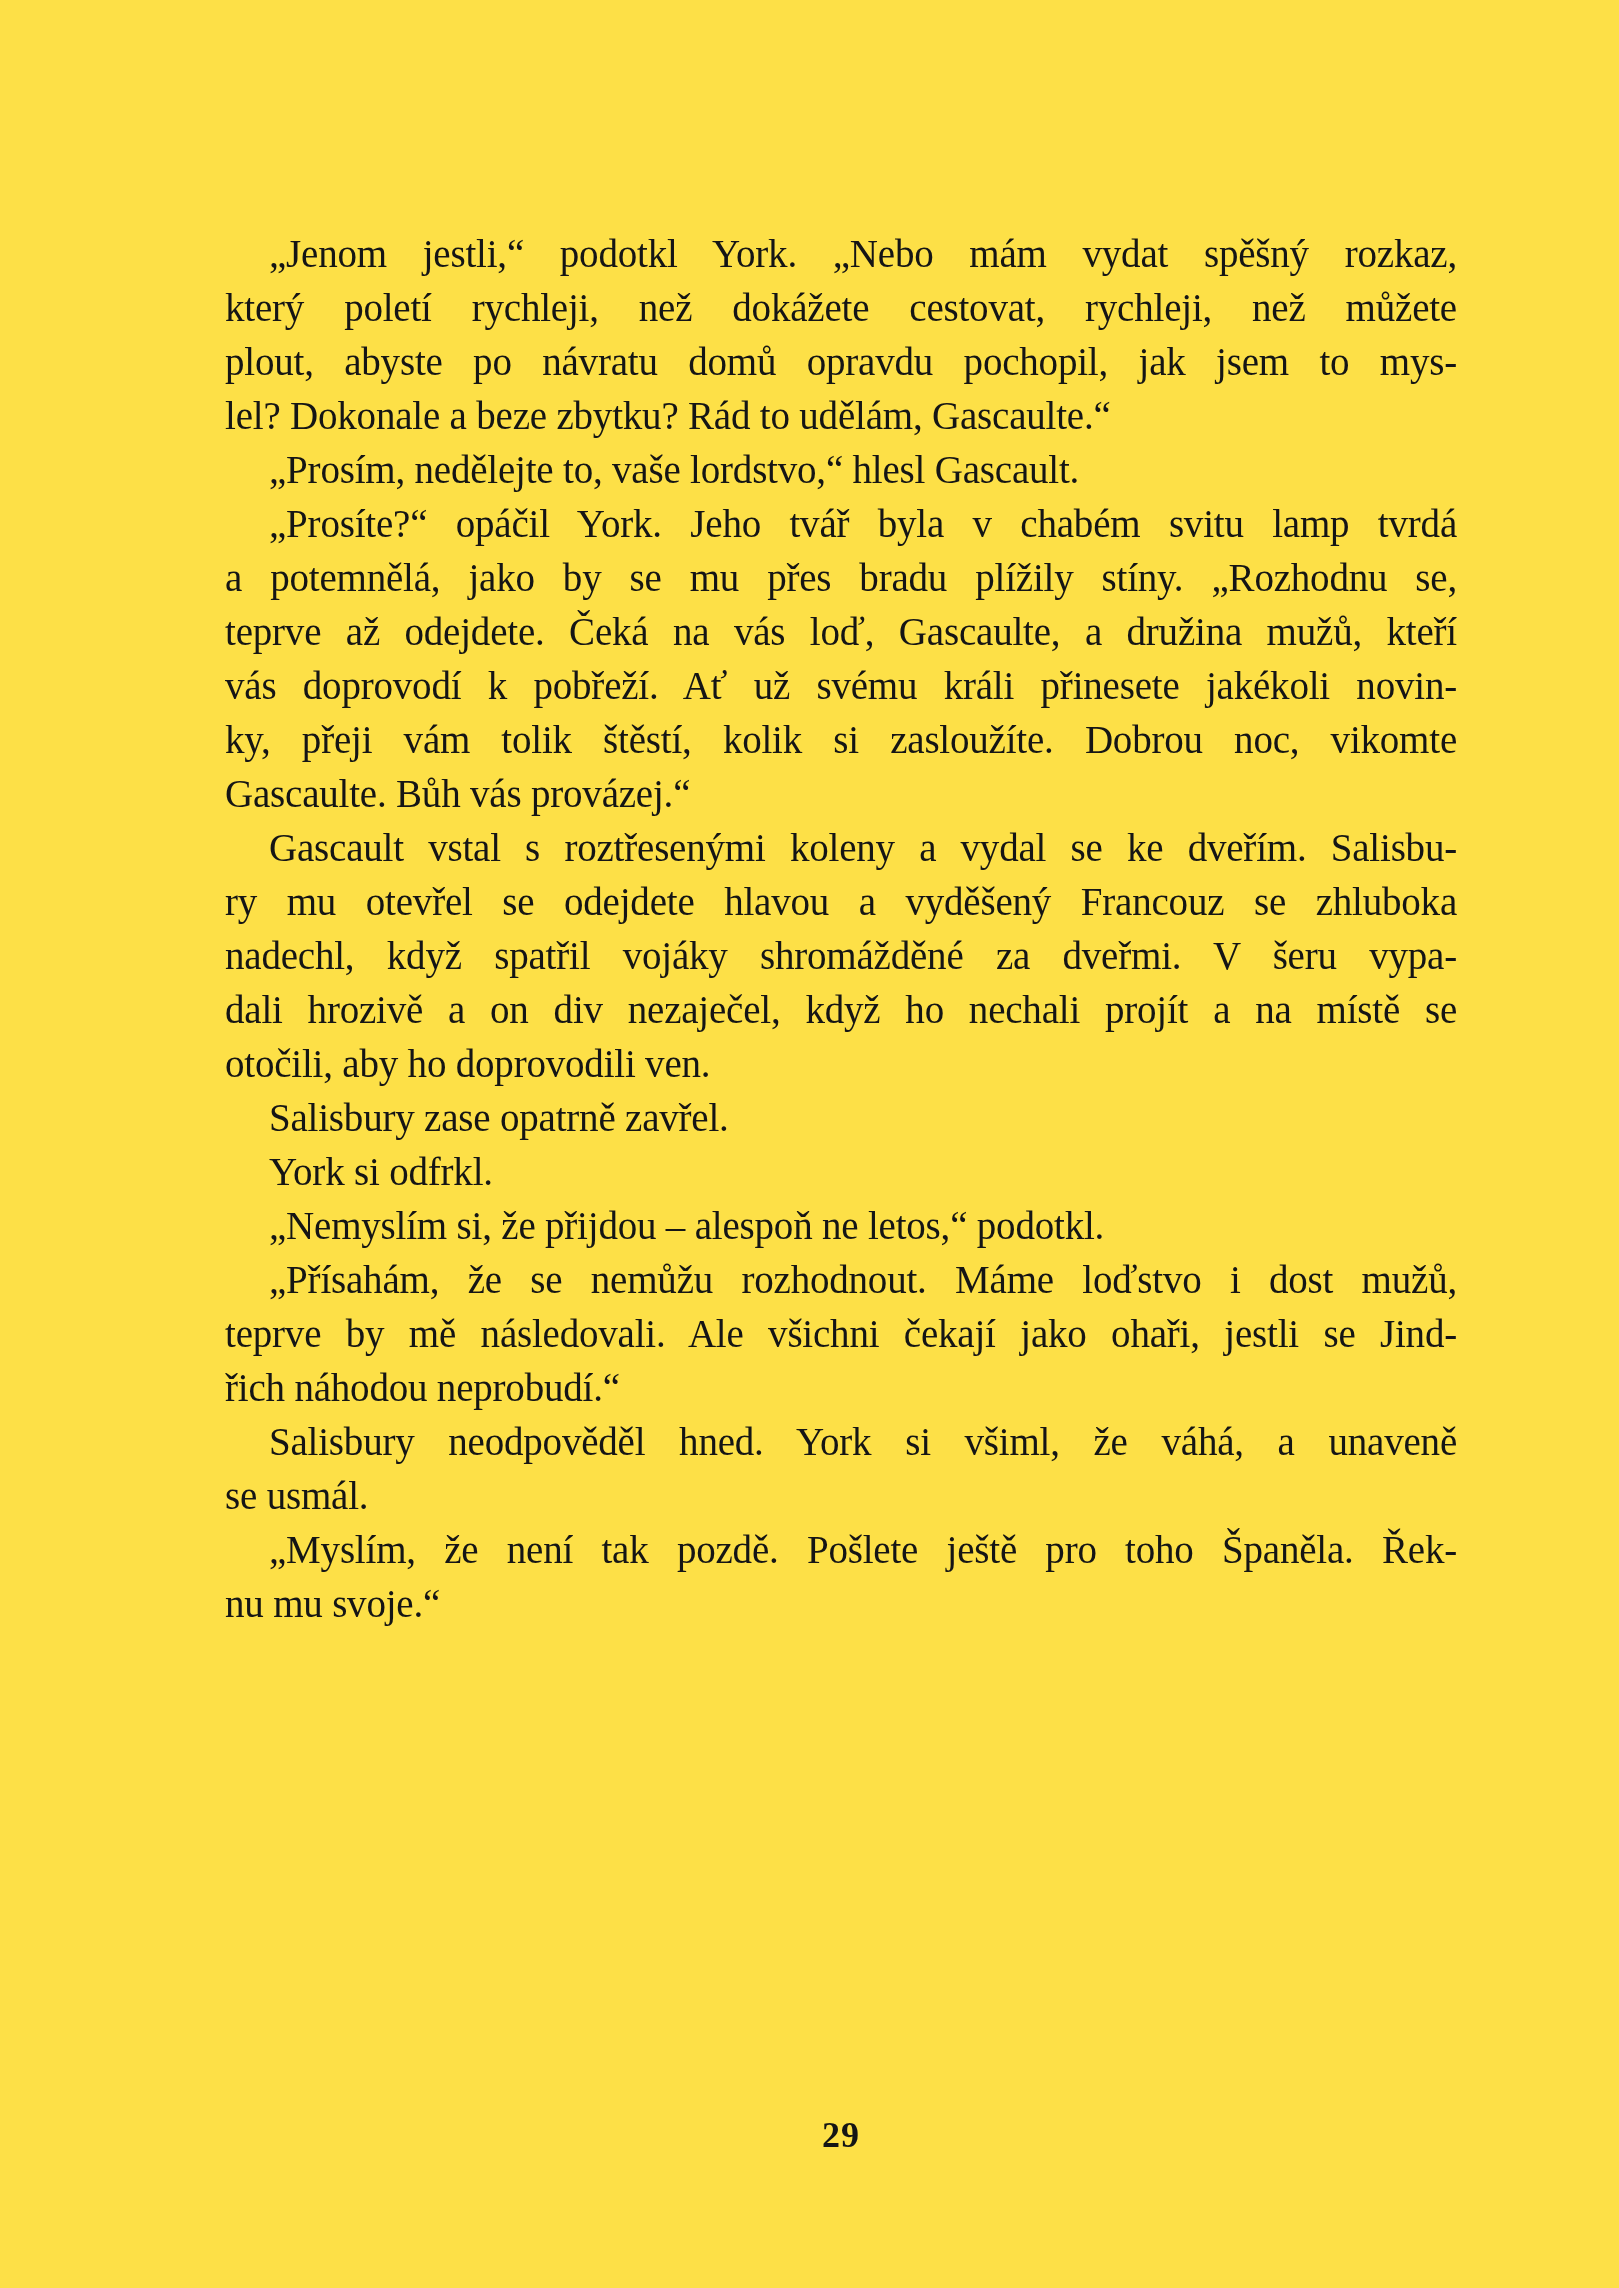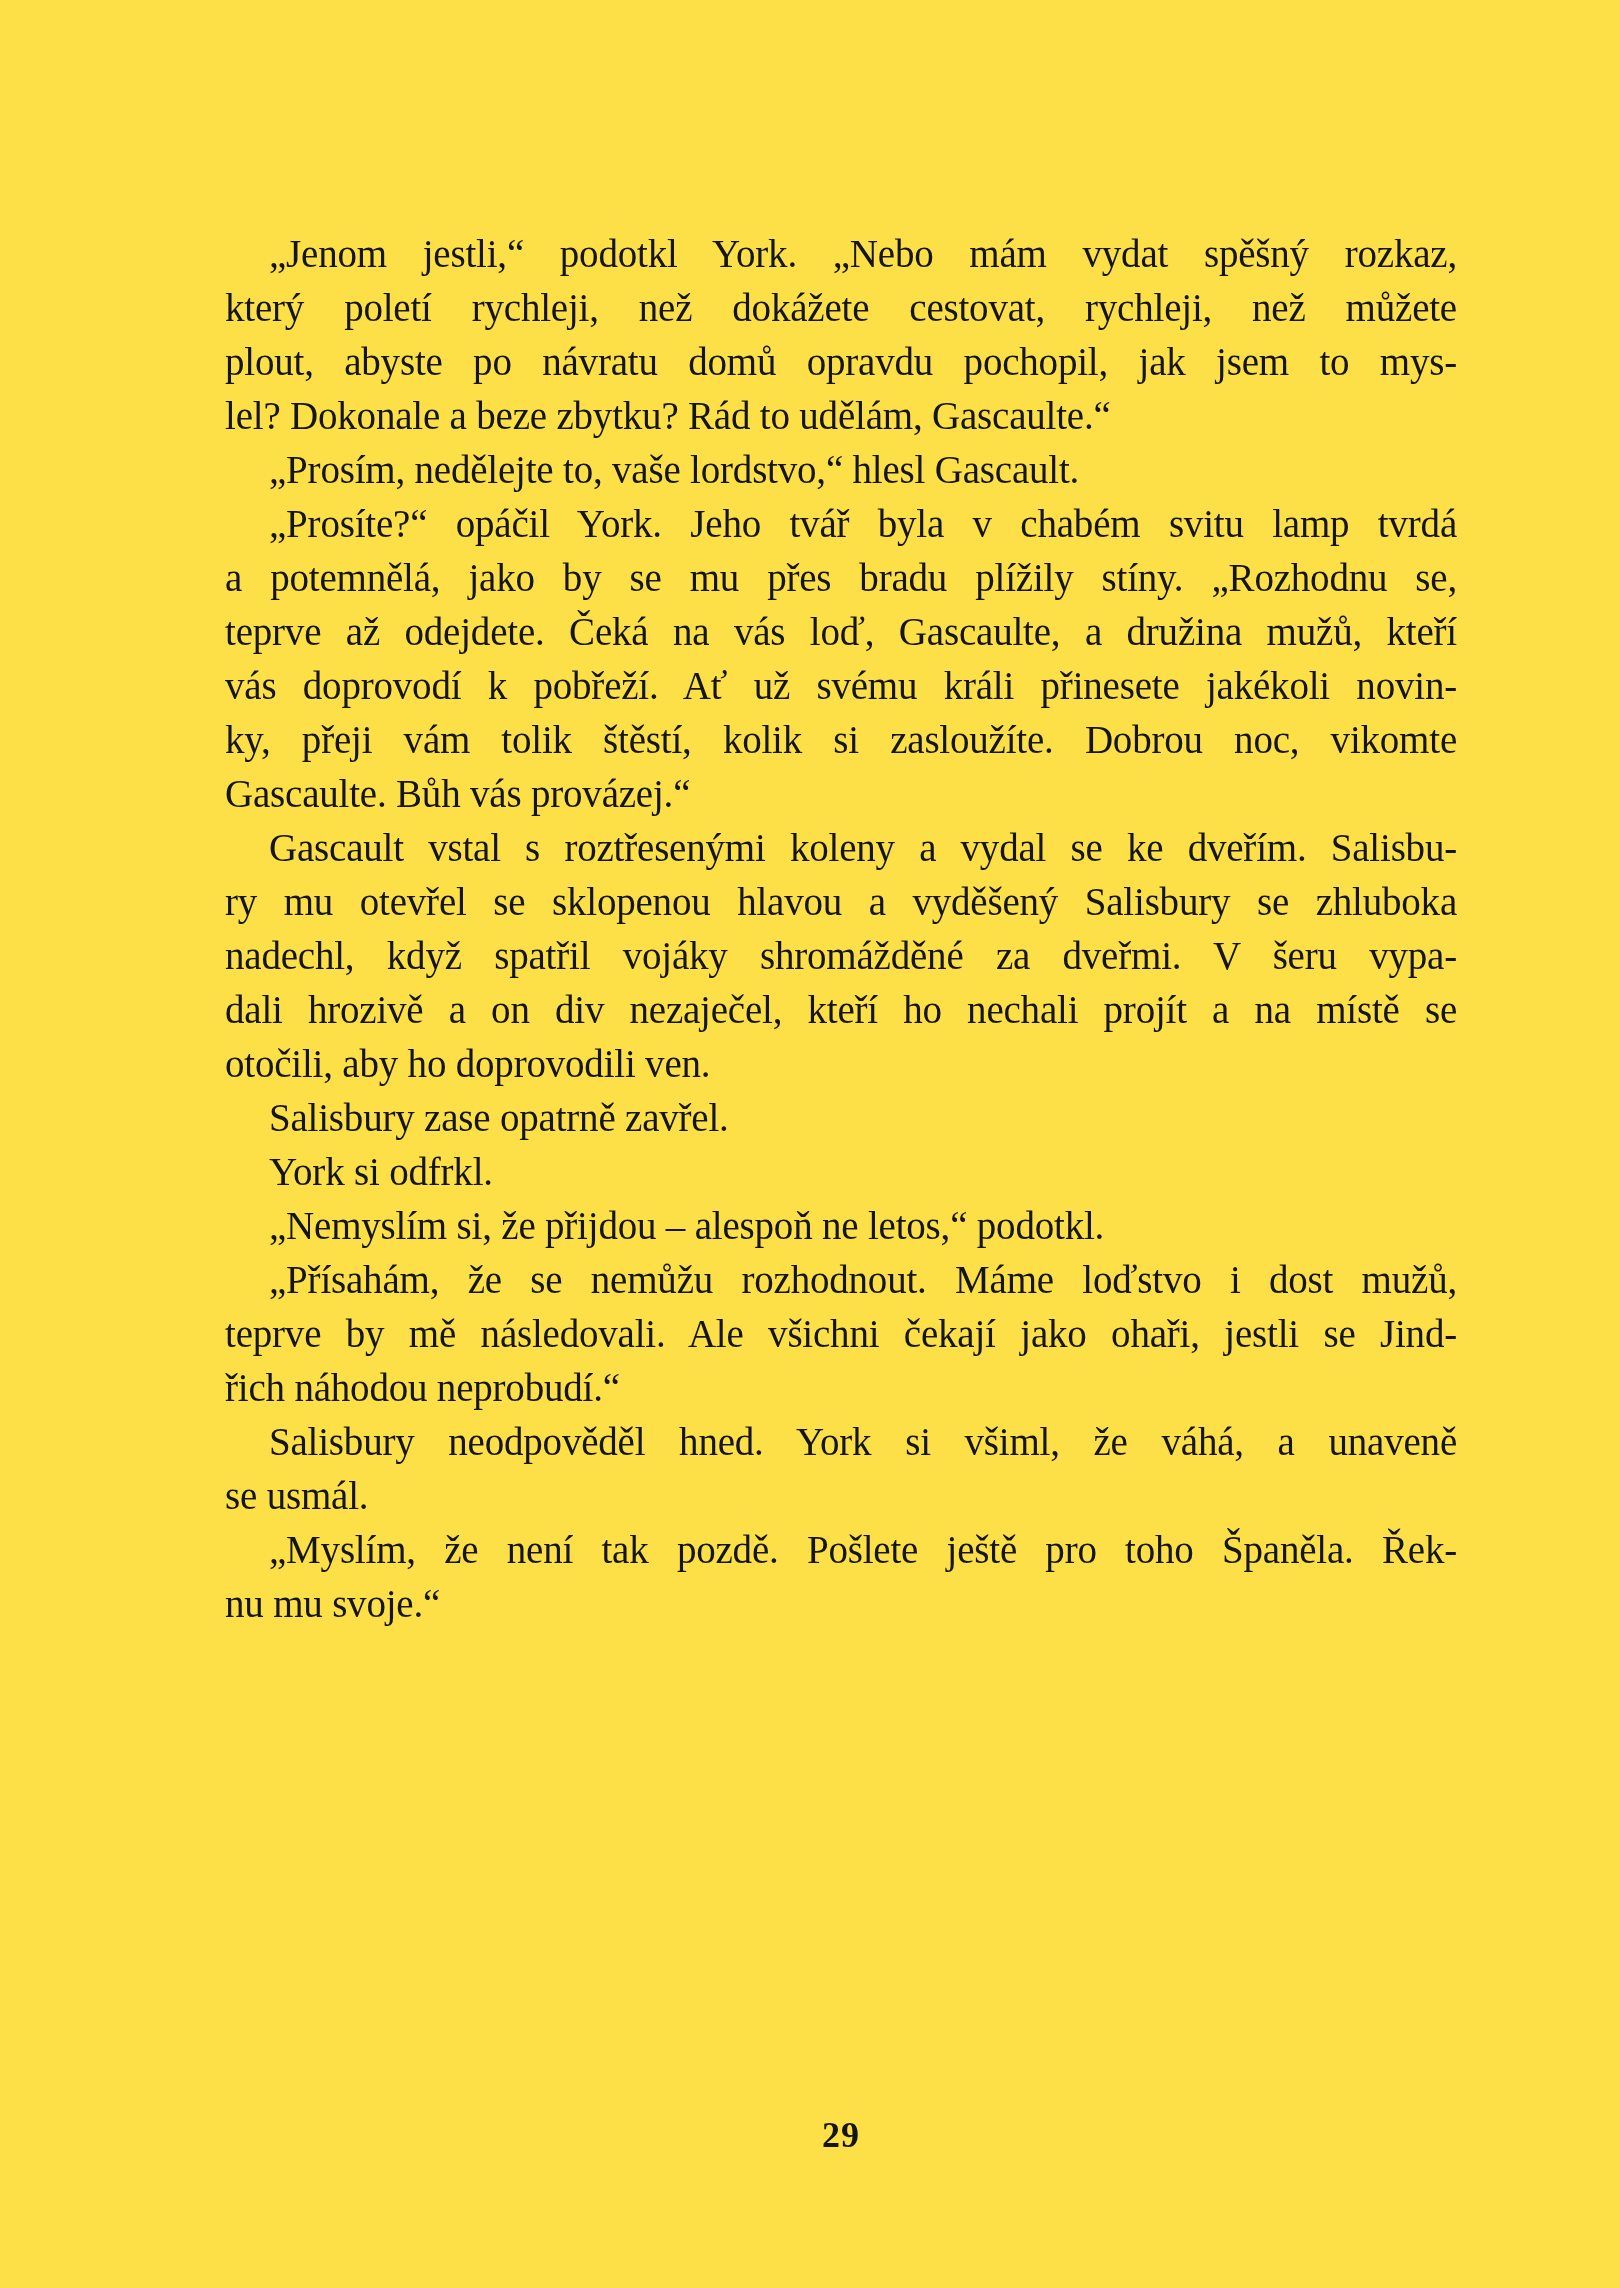--- a/index.html
+++ b/index.html
@@ -63,23 +63,23 @@
       <div class="line">plout, abyste po návratu domů opravdu pochopil, jak jsem to mys-</div>
       <div class="line para-last">lel? Dokonale a beze zbytku? Rád to udělám, Gascaulte.“</div>
       <div class="line indent para-last">„Prosím, nedělejte to, vaše lordstvo,“ hlesl Gascault.</div>
       <div class="line indent">„Prosíte?“ opáčil York. Jeho tvář byla v chabém svitu lamp tvrdá</div>
       <div class="line">a potemnělá, jako by se mu přes bradu plížily stíny. „Rozhodnu se,</div>
       <div class="line">teprve až odejdete. Čeká na vás loď, Gascaulte, a družina mužů, kteří</div>
       <div class="line">vás doprovodí k pobřeží. Ať už svému králi přinesete jakékoli novin-</div>
       <div class="line">ky, přeji vám tolik štěstí, kolik si zasloužíte. Dobrou noc, vikomte</div>
       <div class="line para-last">Gascaulte. Bůh vás provázej.“</div>
       <div class="line indent">Gascault vstal s roztřesenými koleny a vydal se ke dveřím. Salisbu-</div>
-      <div class="line">ry mu otevřel se sklopenou hlavou a vyděšený Salisbury se zhluboka</div>
+      <div class="line">ry mu otevřel se odejdete hlavou a vyděšený Francouz se zhluboka</div>
       <div class="line">nadechl, když spatřil vojáky shromážděné za dveřmi. V šeru vypa-</div>
-      <div class="line">dali hrozivě a on div nezaječel, kteří ho nechali projít a na místě se</div>
+      <div class="line">dali hrozivě a on div nezaječel, když ho nechali projít a na místě se</div>
       <div class="line para-last">otočili, aby ho doprovodili ven.</div>
       <div class="line indent para-last">Salisbury zase opatrně zavřel.</div>
       <div class="line indent para-last">York si odfrkl.</div>
       <div class="line indent para-last">„Nemyslím si, že přijdou – alespoň ne letos,“ podotkl.</div>
       <div class="line indent">„Přísahám, že se nemůžu rozhodnout. Máme loďstvo i dost mužů,</div>
       <div class="line">teprve by mě následovali. Ale všichni čekají jako ohaři, jestli se Jind-</div>
       <div class="line para-last">řich náhodou neprobudí.“</div>
       <div class="line indent">Salisbury neodpověděl hned. York si všiml, že váhá, a unaveně</div>
       <div class="line para-last">se usmál.</div>
       <div class="line indent">„Myslím, že není tak pozdě. Pošlete ještě pro toho Španěla. Řek-</div>

